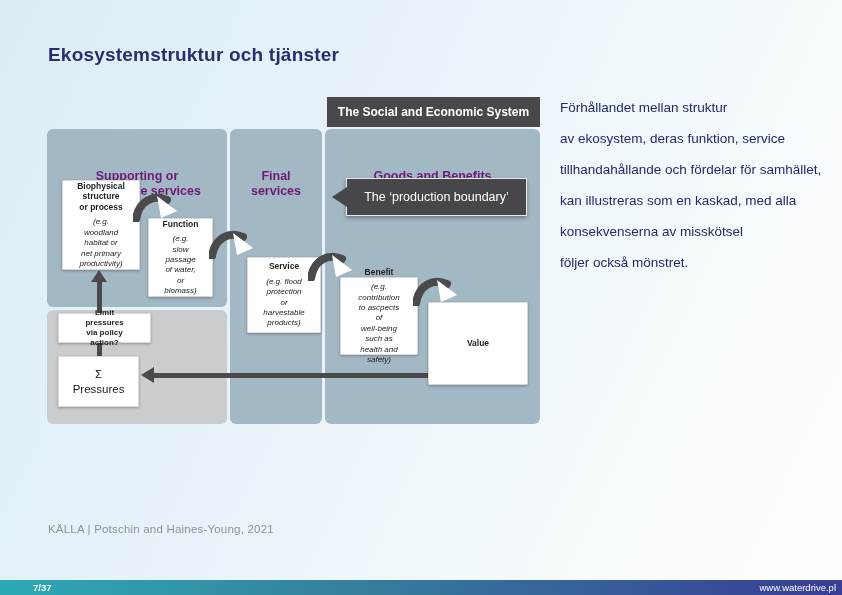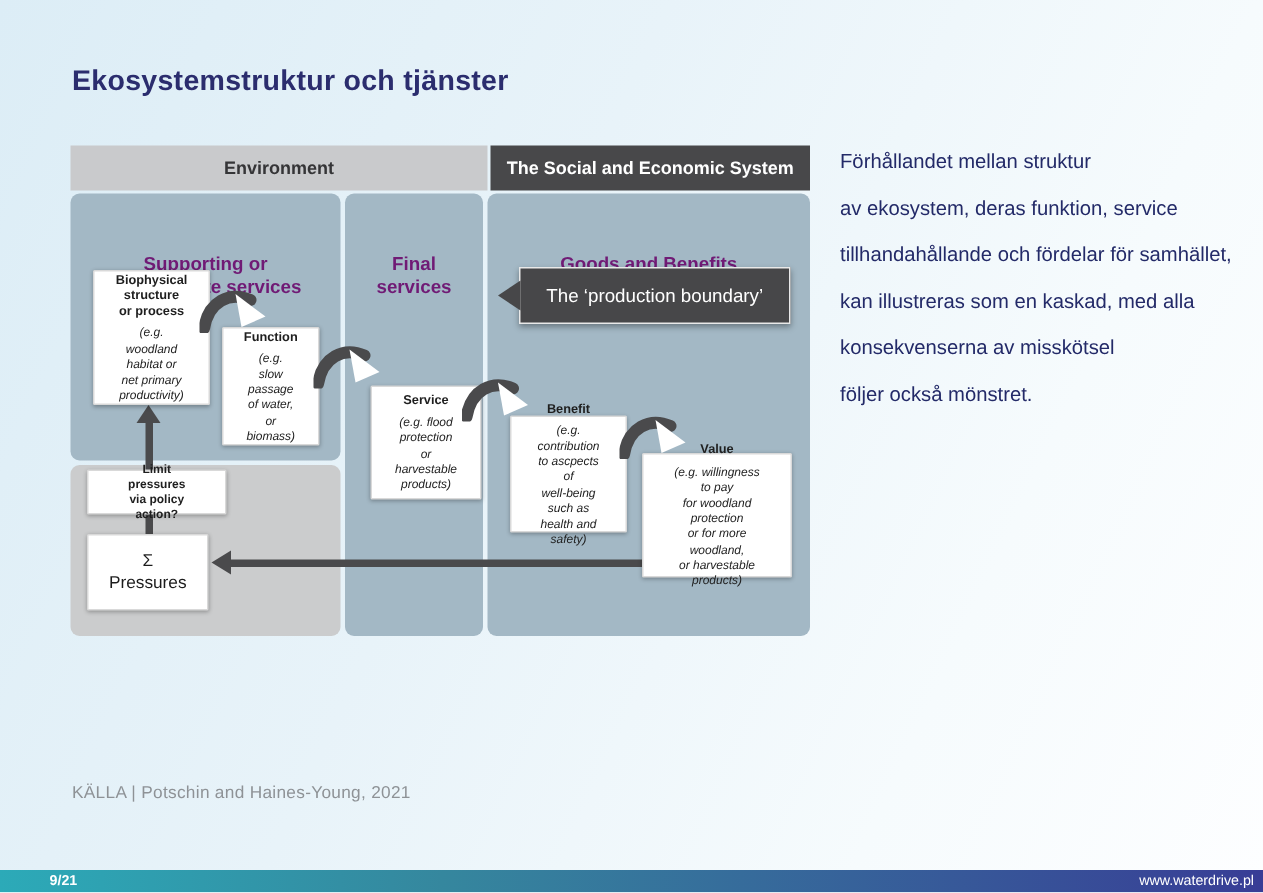--- a/index.html
+++ b/index.html
@@ -87,21 +87,20 @@
 </style>
 </head>
 <body>
 
 <div class="slide">
 
   <h1 class="title">Ekosystemstruktur och tjänster</h1>
 
   <div class="diagram">
 
-    <div class="hdr hdr-env">Environment</div>
     <div class="hdr hdr-soc">The Social and Economic System</div>
 
     <div class="panel col1">
       <div class="colhead">Supporting or
 intermediate services</div>
     </div>
     <div class="panel col1gray"></div>
     <div class="panel col2">
       <div class="colhead">Final
 services</div>
@@ -162,24 +161,20 @@
     </div>
     <div class="wbox box-ben">
       <div class="wtitle">Benefit</div>
       <div class="wex">(e.g. contribution
 to ascpects of
 well-being such as
 health and safety)</div>
     </div>
     <div class="wbox box-val">
       <div class="wtitle">Value</div>
-      <div class="wex">(e.g. willingness to pay
-for woodland protection
-or for more woodland,
-or harvestable products)</div>
     </div>
     <div class="wbox box-lim">
       <div class="wtitle">Limit pressures
 via policy action?</div>
     </div>
     <div class="wbox box-pre">
       <div class="wtitle">Σ Pressures</div>
     </div>
 
   </div>
@@ -187,17 +182,17 @@
   <div class="bodytext">Förhållandet mellan struktur
 av ekosystem, deras funktion, service
 tillhandahållande och fördelar för samhället,
 kan illustreras som en kaskad, med alla
 konsekvenserna av misskötsel
 följer också mönstret.</div>
 
   <div class="source">KÄLLA | Potschin and Haines-Young, 2021</div>
 
   <div class="footer">
-    <span class="page">9/21</span>
+    <span class="page">7/37</span>
     <span class="url">www.waterdrive.pl</span>
   </div>
 
 </div>
 
 </body></html>

